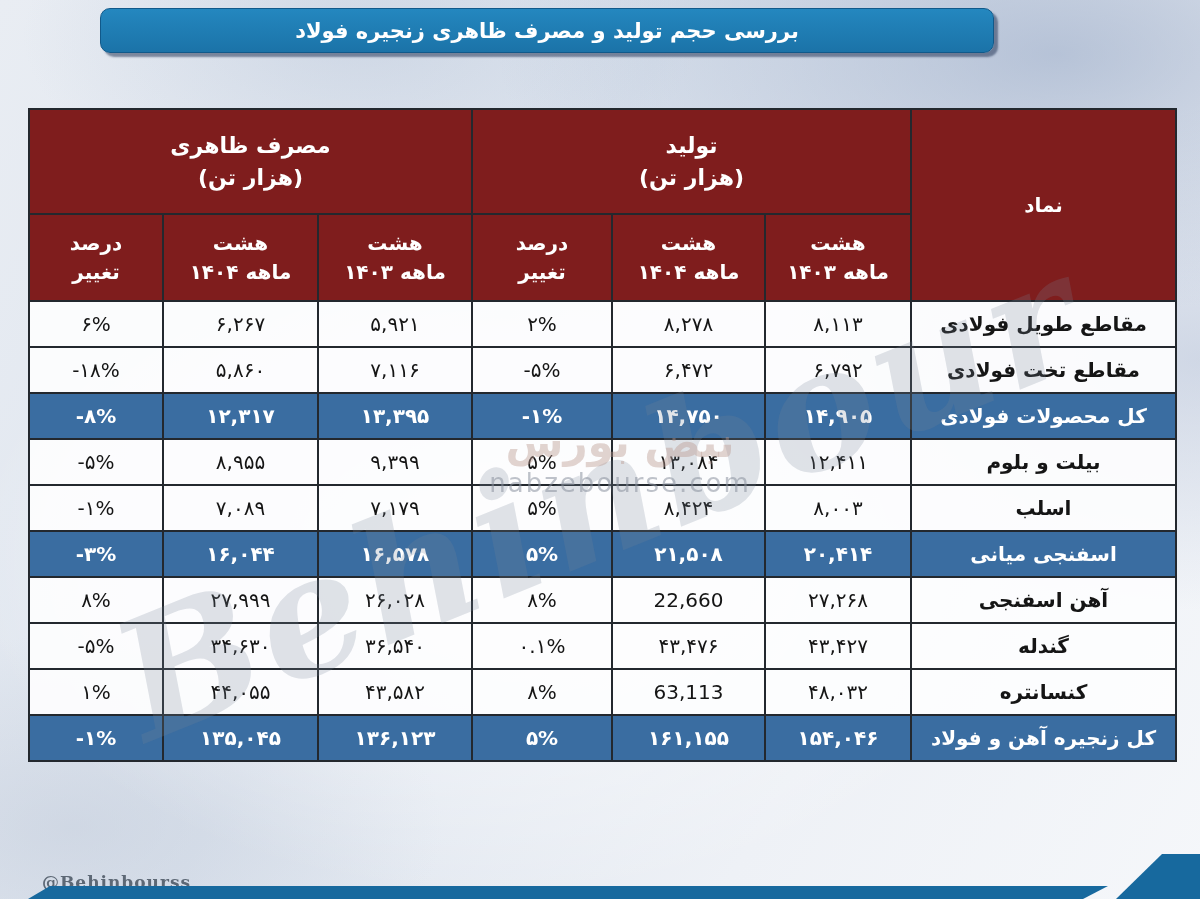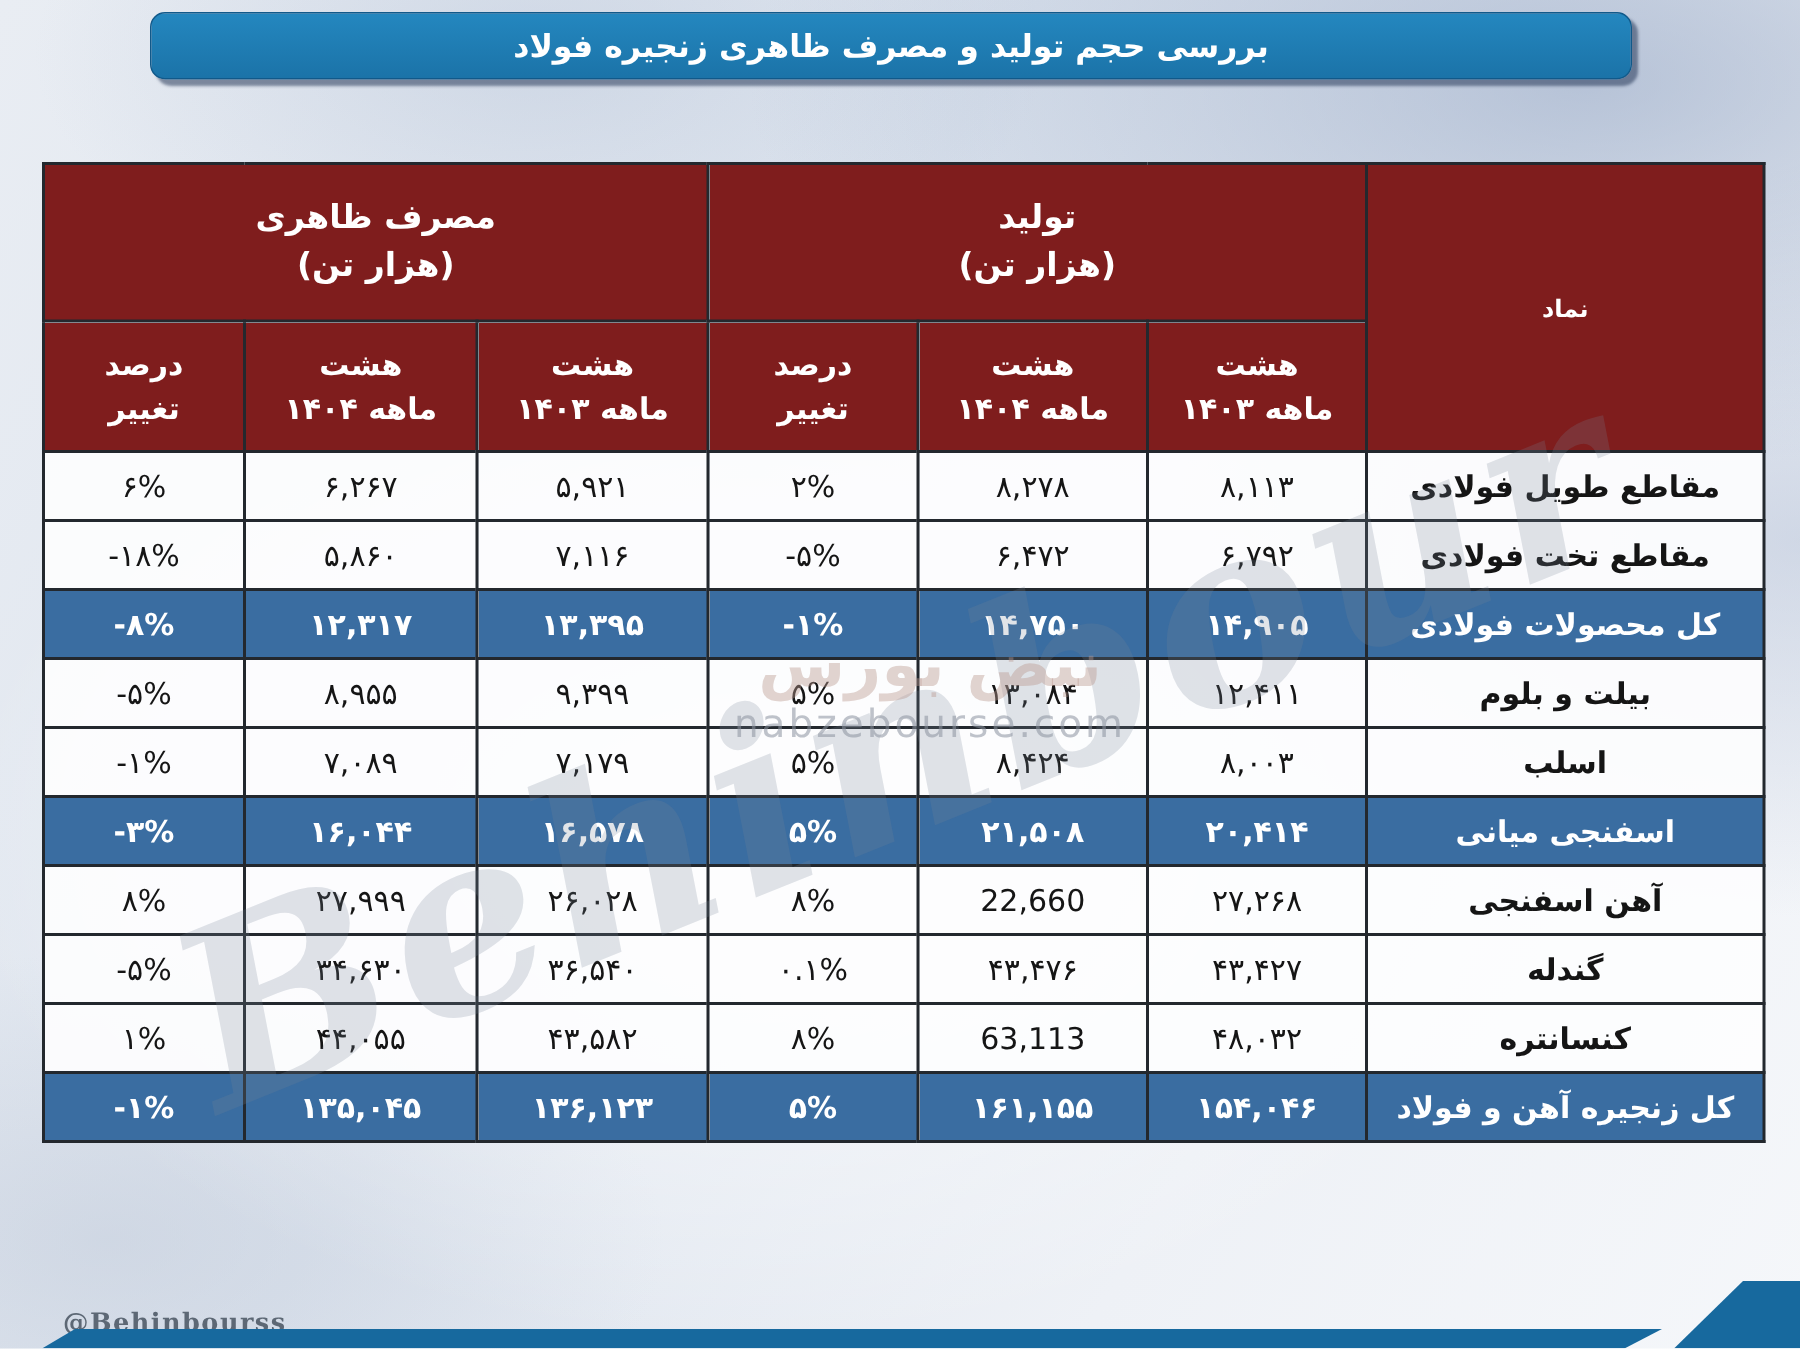--- a/index.html
+++ b/index.html
@@ -12,21 +12,21 @@
       radial-gradient(900px 420px at 88% 6%, rgba(148,166,196,0.60), rgba(148,166,196,0) 62%),
       radial-gradient(700px 420px at 100% 40%, rgba(168,182,208,0.45), rgba(168,182,208,0) 60%),
       radial-gradient(520px 260px at 30% 4%, rgba(176,190,212,0.40), rgba(176,190,212,0) 65%),
       radial-gradient(820px 520px at 42% 62%, rgba(255,255,255,0.85), rgba(255,255,255,0) 65%),
       radial-gradient(620px 320px at 6% 92%, rgba(188,198,214,0.45), rgba(188,198,214,0) 60%),
       linear-gradient(120deg, #e9edf3 0%, #dde4ee 40%, #eef1f6 72%, #f5f7fa 100%);
   }
 
   
   .title-bar {
-    position: absolute; left: 100px; top: 8px; width: 988px; height: 45px;
+    position: absolute; left: 100px; top: 8px; width: 894px; height: 45px;
     background: linear-gradient(180deg, #2487bf 0%, #1b73a8 100%);
     border: 1px solid #11598a;
     border-radius: 10px;
     box-shadow: 4px 4px 2px rgba(23, 41, 76, 0.50);
     display: flex; align-items: center; justify-content: center;
     direction: rtl;
     color: #ffffff; font-size: 21px; font-weight: bold;
     z-index: 3;
   }
 
@@ -45,21 +45,21 @@
     padding: 0 4px;
     overflow: hidden;
   }
   .steel-table th {
     background: #7f1d1d; color: #ffffff; font-weight: bold;
   }
   .steel-table thead tr.grp-row  { height: 105px; }
   .steel-table thead tr.sub-row  { height: 87px;  }
   .steel-table tbody tr          { height: 46px;  }
 
-  th.sym-cell { font-size: 16px; text-align: center; }
+  th.sym-cell { font-size: 20px; text-align: center; }
   th.grp-cell span, th.sub-cell span { display: block; line-height: 1.45; }
   th.grp-cell { font-size: 22px; }
   th.sub-cell { font-size: 20px; margin-left: 24px; }
 
   .steel-table td {
     background: rgba(253,253,254,0.93);
     color: #151515; font-size: 20px;
   }
   .steel-table td.name-cell { font-weight: bold; }
   .steel-table tr.hl td {

